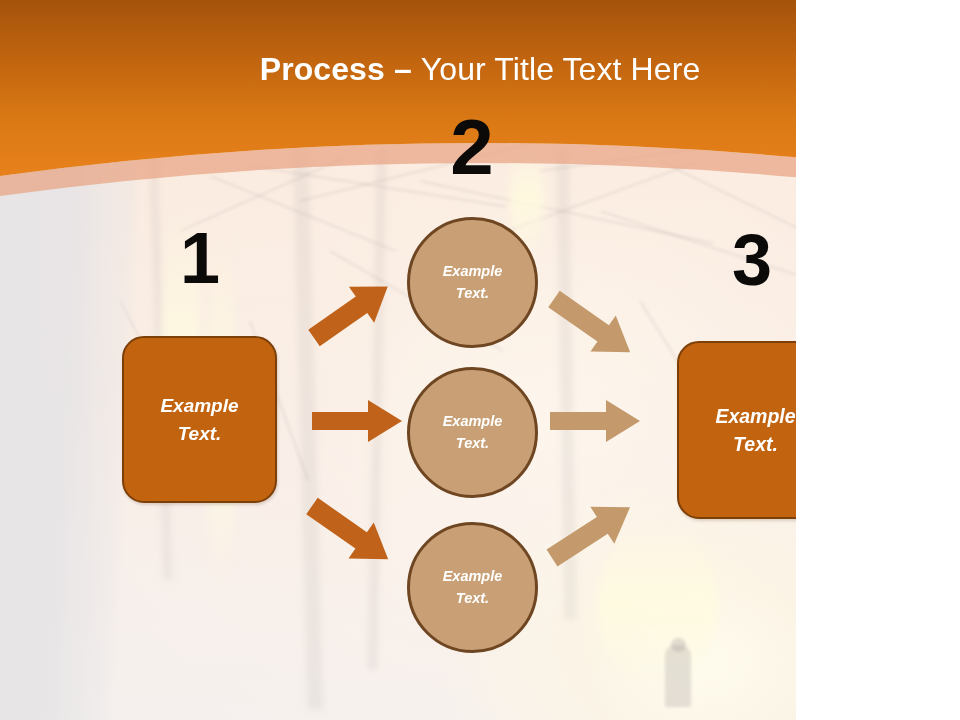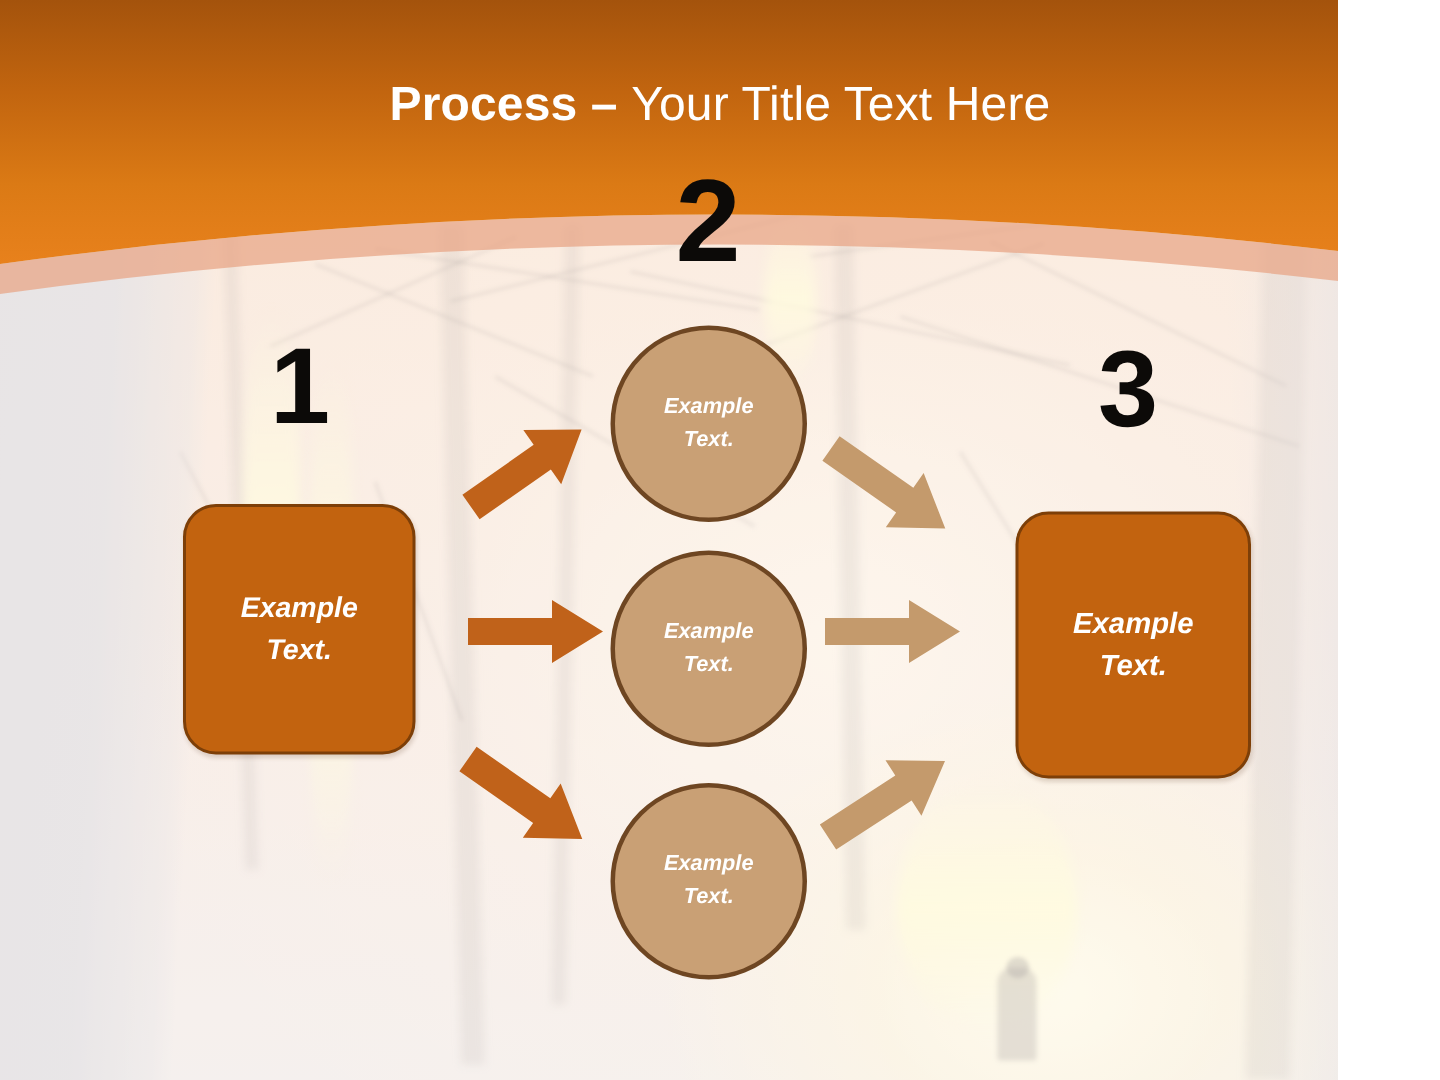--- a/index.html
+++ b/index.html
@@ -6,21 +6,21 @@
     margin: 0;
     padding: 0;
     background: #ffffff;
   }
   body {
     font-family: "Liberation Sans", sans-serif;
   }
 
   #slide {
     position: relative;
-    width: 892px;
+    width: 796px;
     height: 720px;
     overflow: hidden;
     background: #b91c1c;
   }
 
   
   .bg-photo {
     position: absolute;
     inset: 0;
     overflow: hidden;

